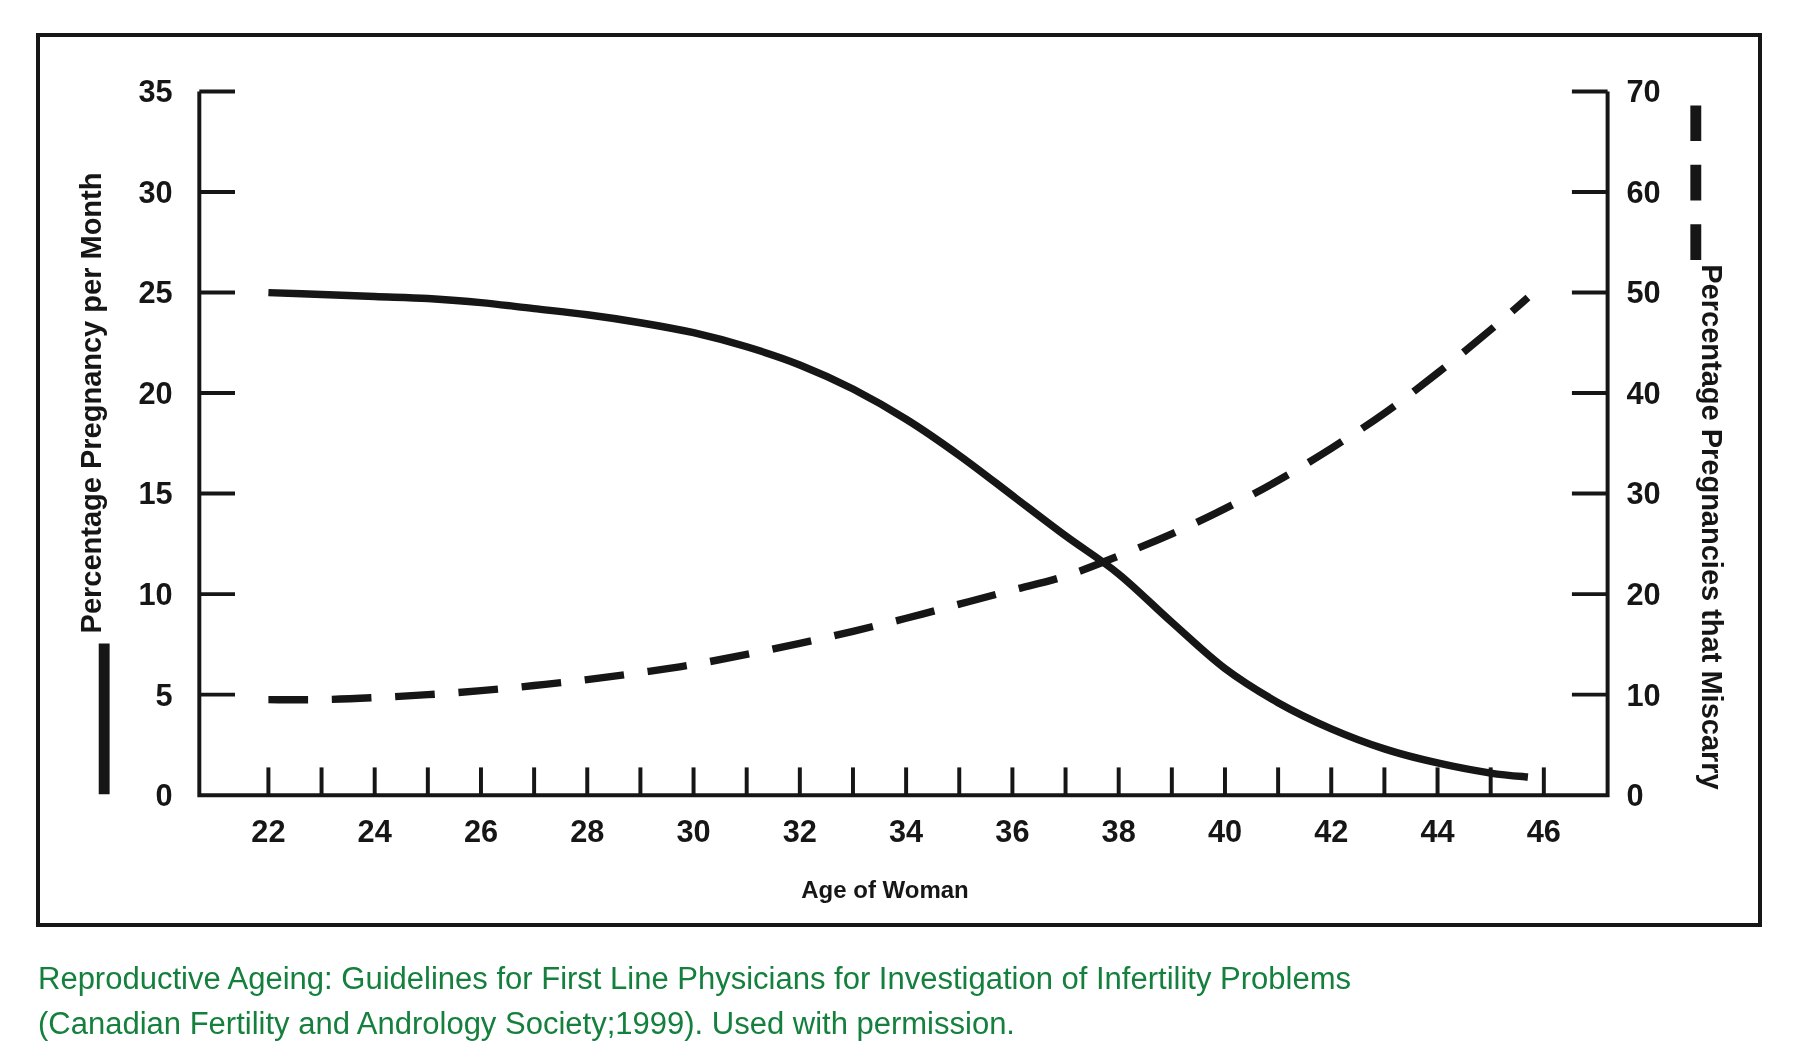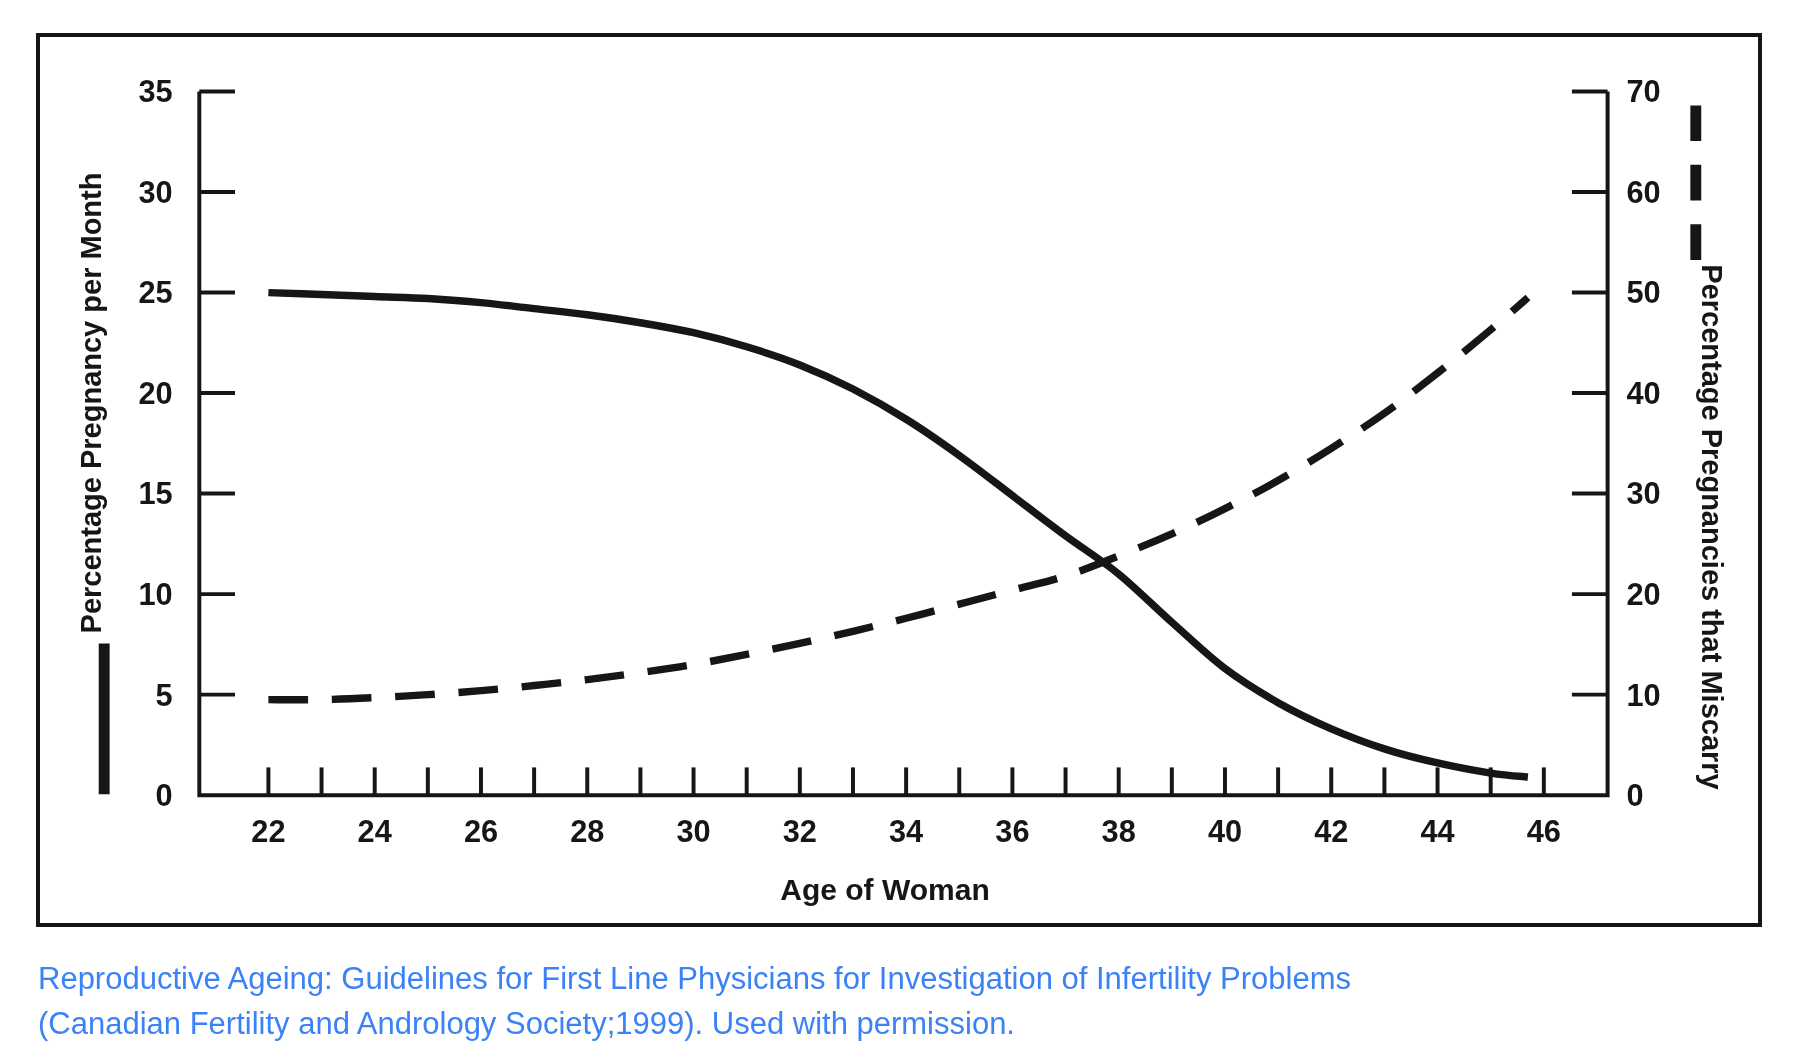--- a/index.html
+++ b/index.html
@@ -47,37 +47,37 @@
   }
   .axis-title.right {
     left: 1671px;
     top: 490px;
     transform: translate(-50%, -50%) rotate(90deg);
   }
   .axis-title.bottom {
     left: 845px;
     top: 853px;
     transform: translate(-50%, -50%);
-    font-size: 30px;
+    font-size: 24px;
   }
   .tick-label {
     font-family: "Liberation Sans", sans-serif;
     font-weight: bold;
     font-size: 31px;
     fill: #161616;
   }
   .caption {
     position: absolute;
     left: 38px;
     top: 956px;
     width: 1640px;
     font-size: 31px;
     line-height: 45px;
     font-weight: normal;
-    color: #3b82f6;
+    color: #15803d;
   }
 </style>
 </head>
 <body>
 
 <div class="figure-box">
   <svg id="chart" class="chart-svg" viewBox="0 0 1726 894">
       <path d="M 157 55 L 157 765 L 1578 765 L 1578 55" fill="none" stroke="#161616" stroke-width="4"></path>
       <text x="130" y="776" text-anchor="end" class="tick-label">0</text>
       <line x1="157" y1="663.5714285714286" x2="193" y2="663.5714285714286" stroke="#161616" stroke-width="4"></line>

